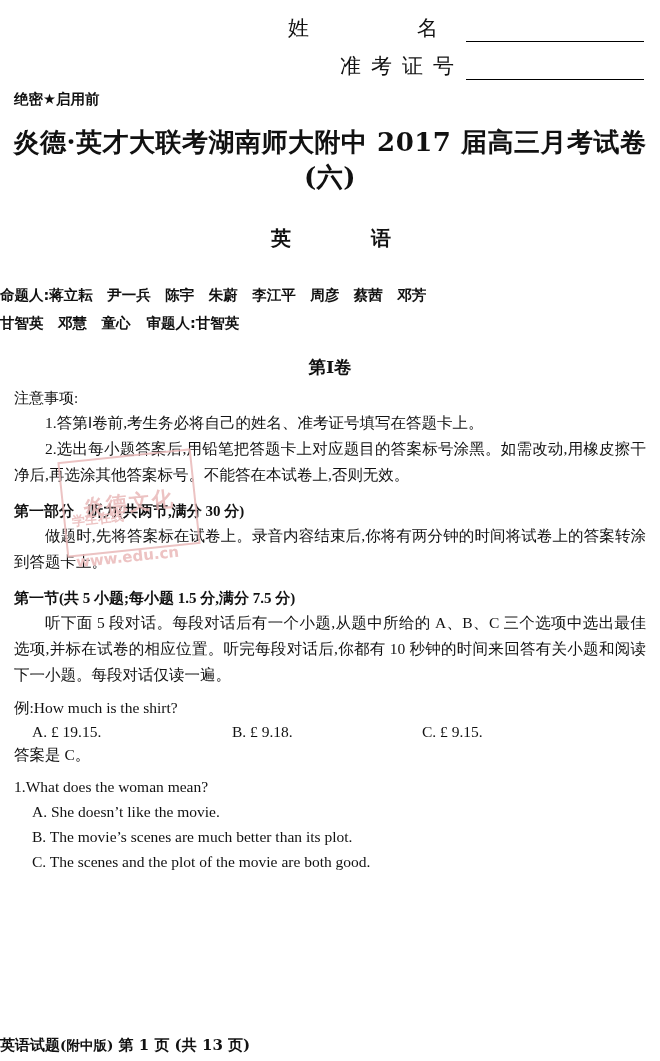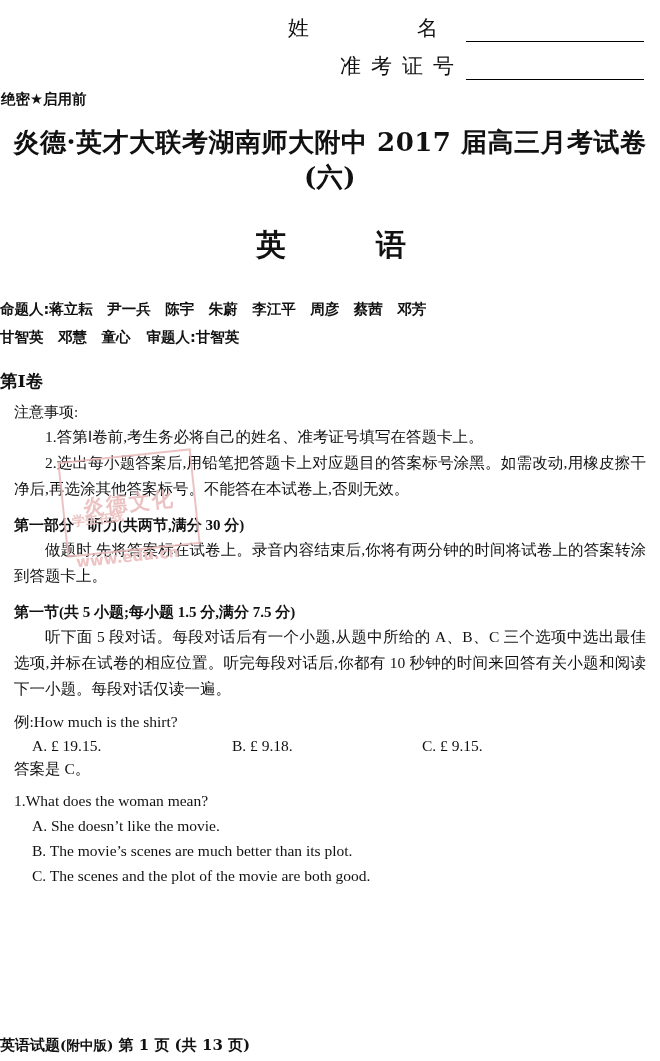--- a/index.html
+++ b/index.html
@@ -14,44 +14,44 @@
   .page { position:relative; width:660px; height:1061px; box-sizing:border-box; }
 
   
   .topfields { padding-top:14px; }
   .field-row { display:flex; justify-content:flex-end; align-items:flex-end; padding-right:16px; margin-bottom:10px; }
   .field-label { font-size:21px; letter-spacing:10px; white-space:nowrap; font-family:"DejaVu Sans", sans-serif; }
   .field-label.sp { letter-spacing:22px; padding-right:4px;}
   .field-line { width:178px; border-bottom:1.4px solid #000; height:22px; margin-left:2px; }
 
   
-  .secret { margin-top:8px; padding-left:1px; font-size:14.5px; font-weight:bold; font-family:"DejaVu Sans", sans-serif; }
+  .secret { margin-top:8px; padding-left:14px; font-size:14.5px; font-weight:bold; font-family:"DejaVu Sans", sans-serif; }
 
   
   .maintitle {
     text-align:center; font-size:26px; font-weight:bold;
     margin-top:16px; letter-spacing:0.5px;
     font-family:"DejaVu Serif", serif;
   }
   .subject {
-    text-align:center; font-size:30px; font-weight:bold;
+    text-align:center; font-size:20px; font-weight:bold;
     margin-top:30px; letter-spacing:30px; padding-left:32px;
     font-family:"DejaVu Serif", serif;
   }
 
   
   .authors { margin-top:34px; text-align:left; font-size:14.5px; font-weight:bold; font-family:"DejaVu Sans", sans-serif; }
   .authors .line { margin-bottom:9px; }
   .authors .gap { display:inline-block; width:16px; }
 
   
   .para { font-size:15.5px; line-height:26px; margin:0 14px; text-align:justify; }
   .para.indent { text-indent:2em; }
 
-  .juan1 { text-align:left; font-size:17.5px; font-weight:bold; margin:22px 0 10px 0; font-family:"DejaVu Serif", serif; }
+  .juan1 { text-align:center; font-size:17.5px; font-weight:bold; margin:22px 0 10px 0; font-family:"DejaVu Serif", serif; }
 
   .notice { margin:6px 14px 2px 14px; font-size:15px; font-weight:normal; }
 
   .sechead { margin:14px 14px 2px 14px; font-size:15px; font-weight:bold; }
   .sechead .gapw { display:inline-block; width:14px; }
 
   .subhead { margin:14px 14px 2px 14px; font-size:15px; font-weight:bold; }
 
   .example { margin:10px 14px 0 14px; font-size:15.5px; }
   .choices { margin:4px 14px 0 32px; font-size:15.5px; display:flex; }

